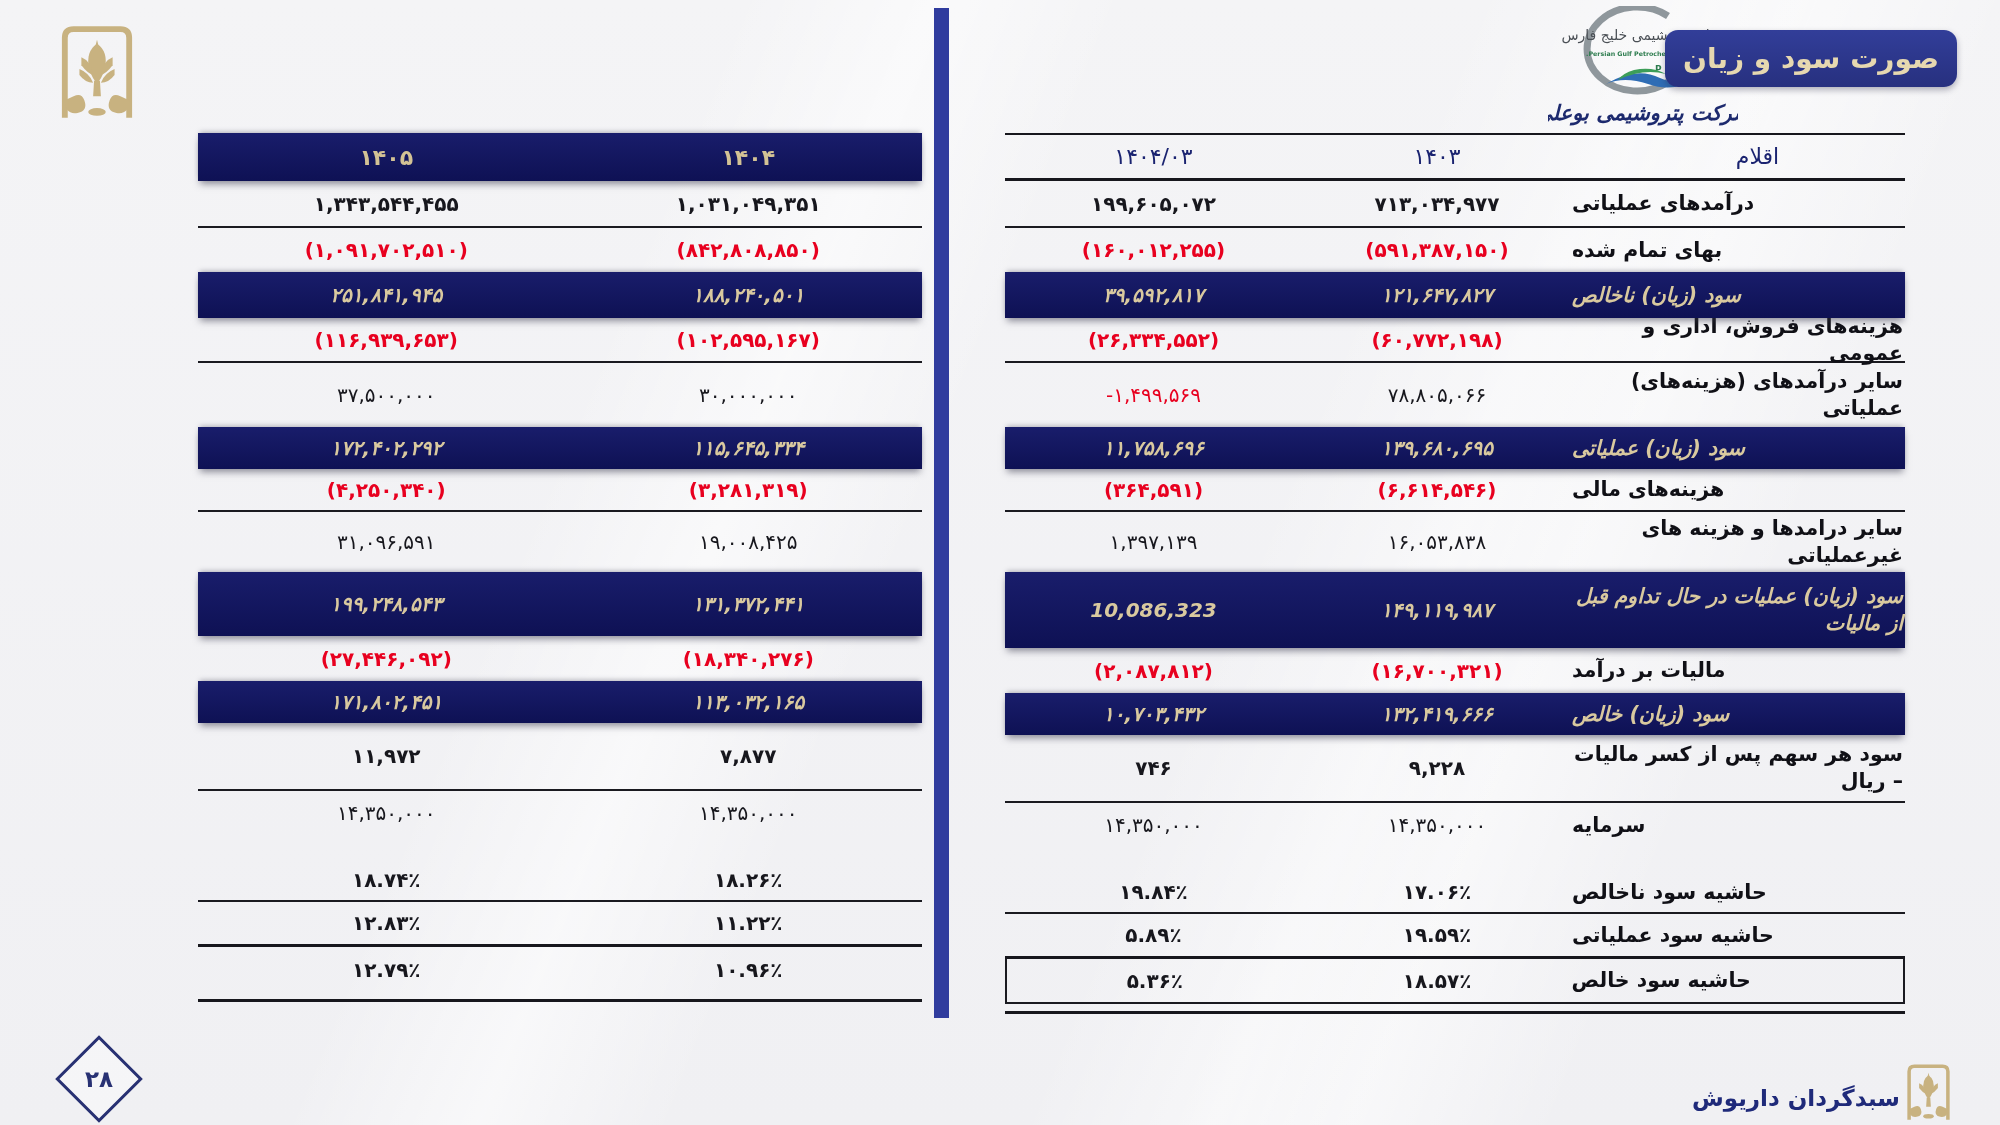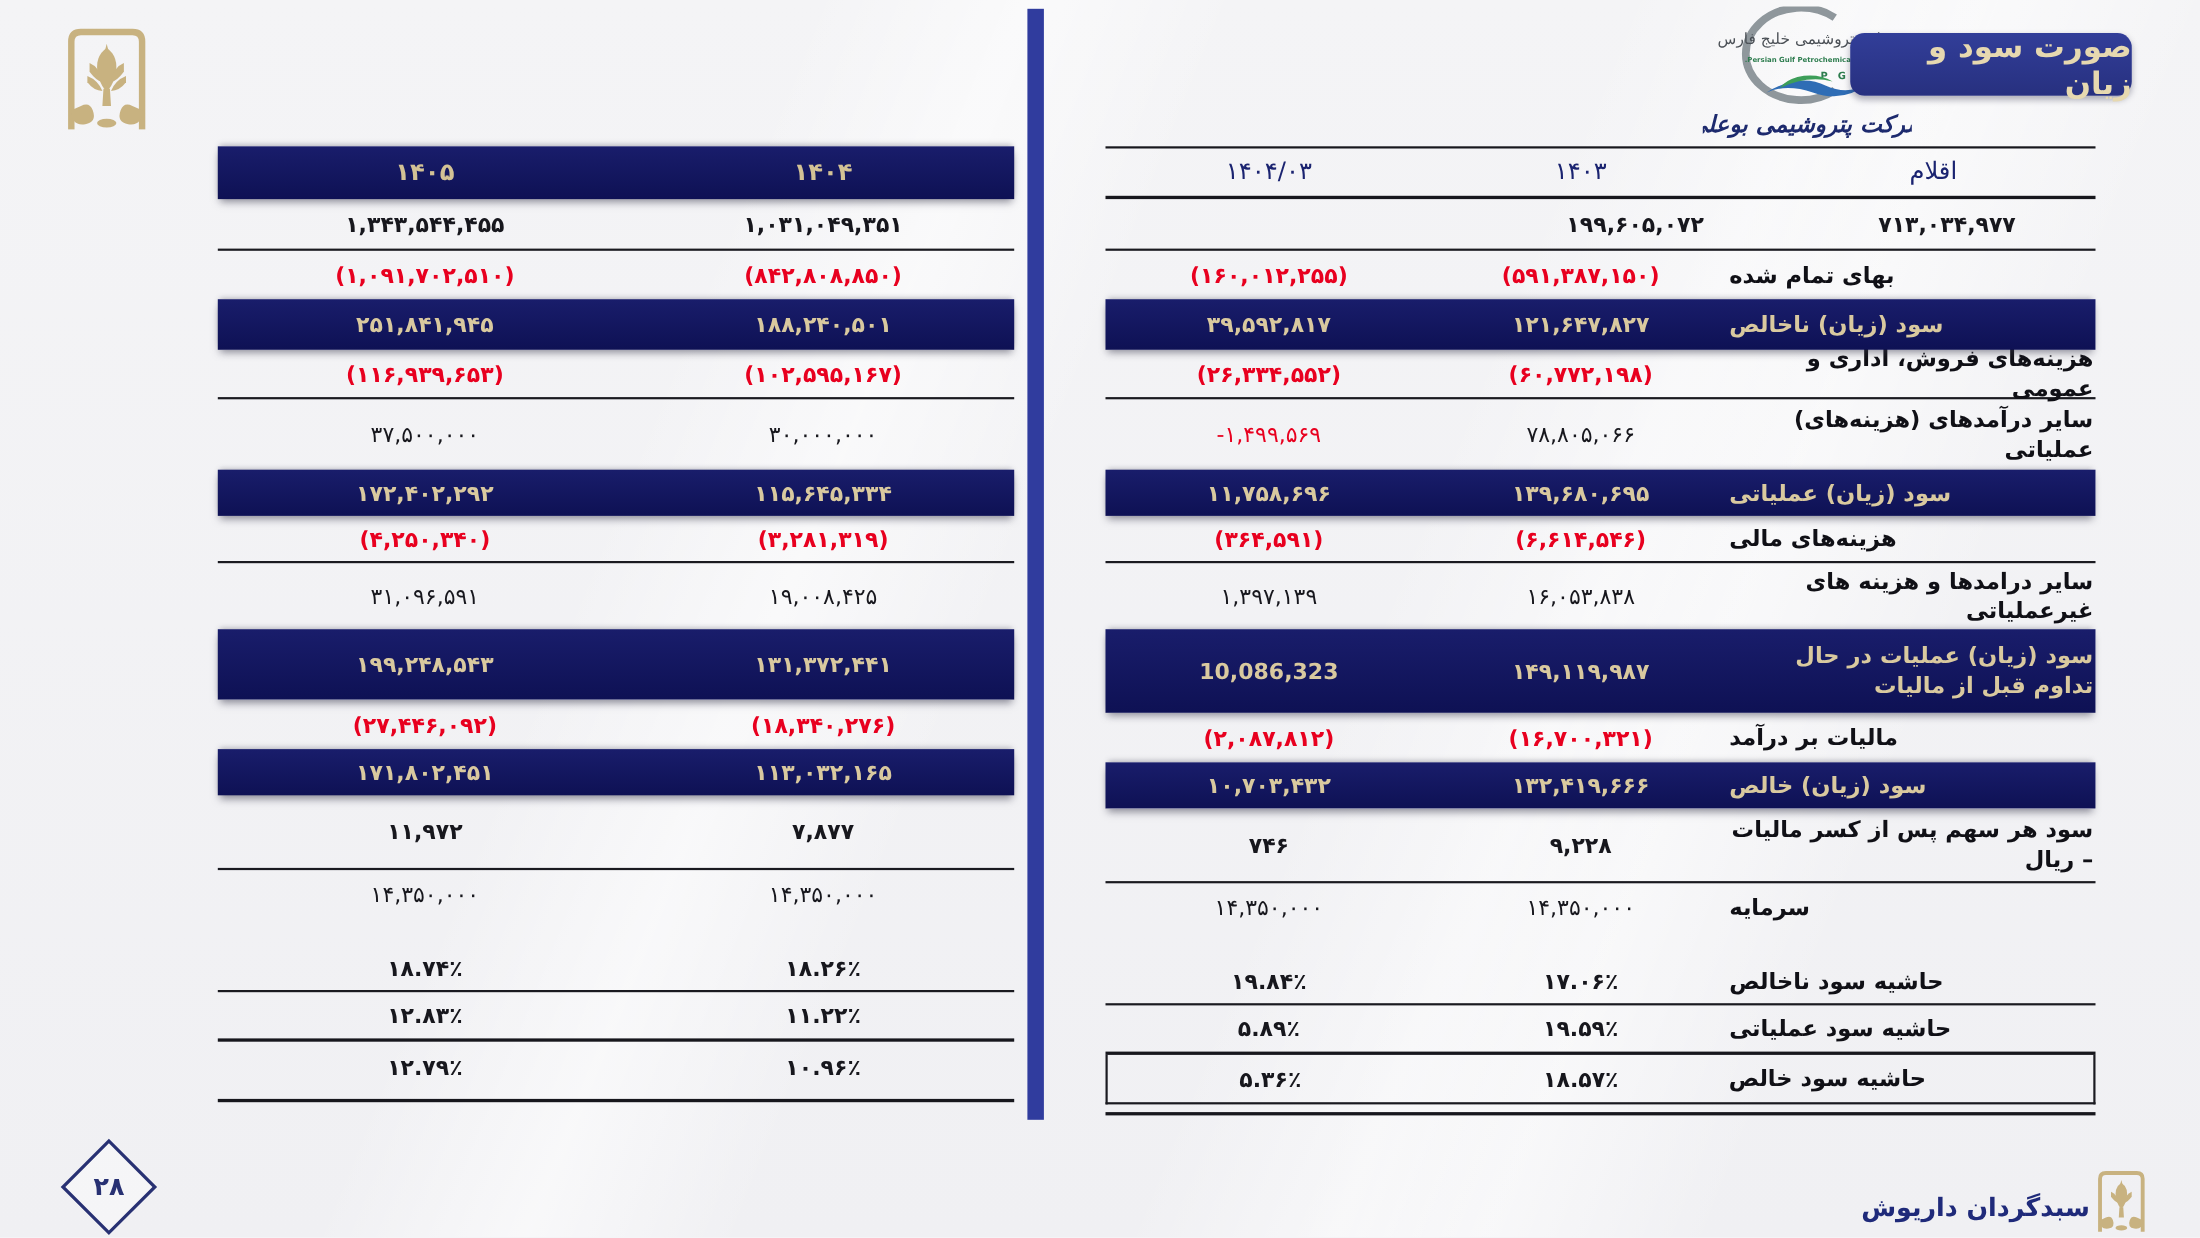--- a/index.html
+++ b/index.html
@@ -14,41 +14,41 @@
     background:
       linear-gradient(112deg, rgba(255,255,255,0) 30%, rgba(255,255,255,.55) 38%, rgba(255,255,255,0) 46%),
       linear-gradient(112deg, rgba(255,255,255,0) 60%, rgba(255,255,255,.45) 68%, rgba(255,255,255,0) 75%),
       linear-gradient(292deg, rgba(255,255,255,0) 18%, rgba(255,255,255,.5) 26%, rgba(255,255,255,0) 34%),
       linear-gradient(180deg, #f4f4f6 0%, #f0f0f3 100%);
   }
   .abs{position:absolute; z-index:1;}
 
   
   .title-box{
-    right:62px; top:30px; width:256px; height:57px;
+    right:43px; top:30px; width:292px; height:57px;
     background:linear-gradient(180deg,#323e99,#27307f);
     border-radius:13px; display:flex; align-items:center; justify-content:center;
     box-shadow:0 3px 6px rgba(40,40,70,.35);
   }
   .title-box span{color:#e6d8b0; font-size:28px; font-weight:bold; letter-spacing:.5px;}
 
   
   .divider{left:934px; top:8px; width:15px; height:1010px; background:#303c9e;}
 
   
   .tbl{top:133px; display:flex; flex-direction:column;}
   .rt{right:95px; width:900px;}
   .lt{left:198px; width:724px;}
   .row{display:flex; align-items:center; box-sizing:border-box; flex:0 0 auto;}
   .hl{
     background:linear-gradient(180deg,#191d6b,#0e1154);
     box-shadow:0 5px 7px -2px rgba(55,55,75,.55), 0 -3px 5px -2px rgba(55,55,75,.35);
     position:relative; z-index:2;
   }
-  .hl .num, .hl .lbl{color:#d9c99f !important;}
+  .hl .num, .hl .lbl{color:#d9c99f !important;font-style:italic;}
   .num{font-size:20px; font-weight:bold; color:#17171d; unicode-bidi:isolate;}
   .neg{color:#e8001f !important;}
   .ltw .num{font-weight:normal;}
   .lbl{font-size:20.5px; font-weight:bold; color:#101016; line-height:1.3; text-align:right;}
   .c{display:flex; align-items:center; justify-content:center; box-sizing:border-box; height:100%;}
   
   .rt .c-lbl{width:37%; justify-content:flex-end; text-align:right; padding-right:2px;}
   .rt .c-1403{width:30%;}
   .rt .c-1404{width:33%;}
   
@@ -124,20 +124,21 @@
       <div class="c c-lbl hcell">اقلام</div>
       <div class="c c-1403 hcell">
           <span dir="ltr">۱۴۰۳</span>
         </div>
       <div class="c c-1404 hcell">
           <span dir="ltr">۱۴۰۴/۰۳</span>
         </div>
     </div>
 
     <div class="row bthin" style="height:47px">
+      <div class="c c-lbl lbl">درآمدهای عملیاتی</div>
       <div class="c c-1403">
           <span class="num" dir="ltr">۷۱۳,۰۳۴,۹۷۷</span>
         </div>
       <div class="c c-1404">
           <span class="num" dir="ltr">۱۹۹,۶۰۵,۰۷۲</span>
         </div>
     </div>
 
     <div class="row" style="height:44px">
       <div class="c c-lbl lbl">بهای تمام شده</div>

